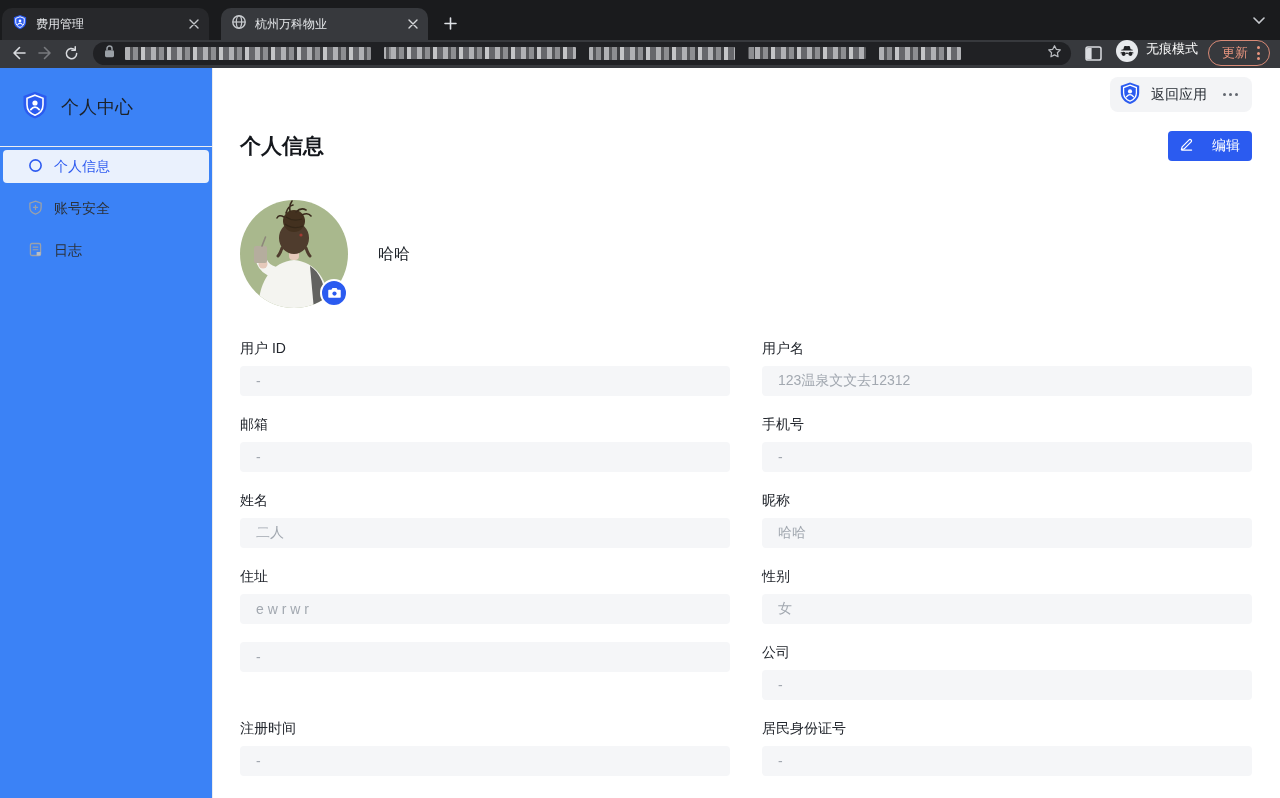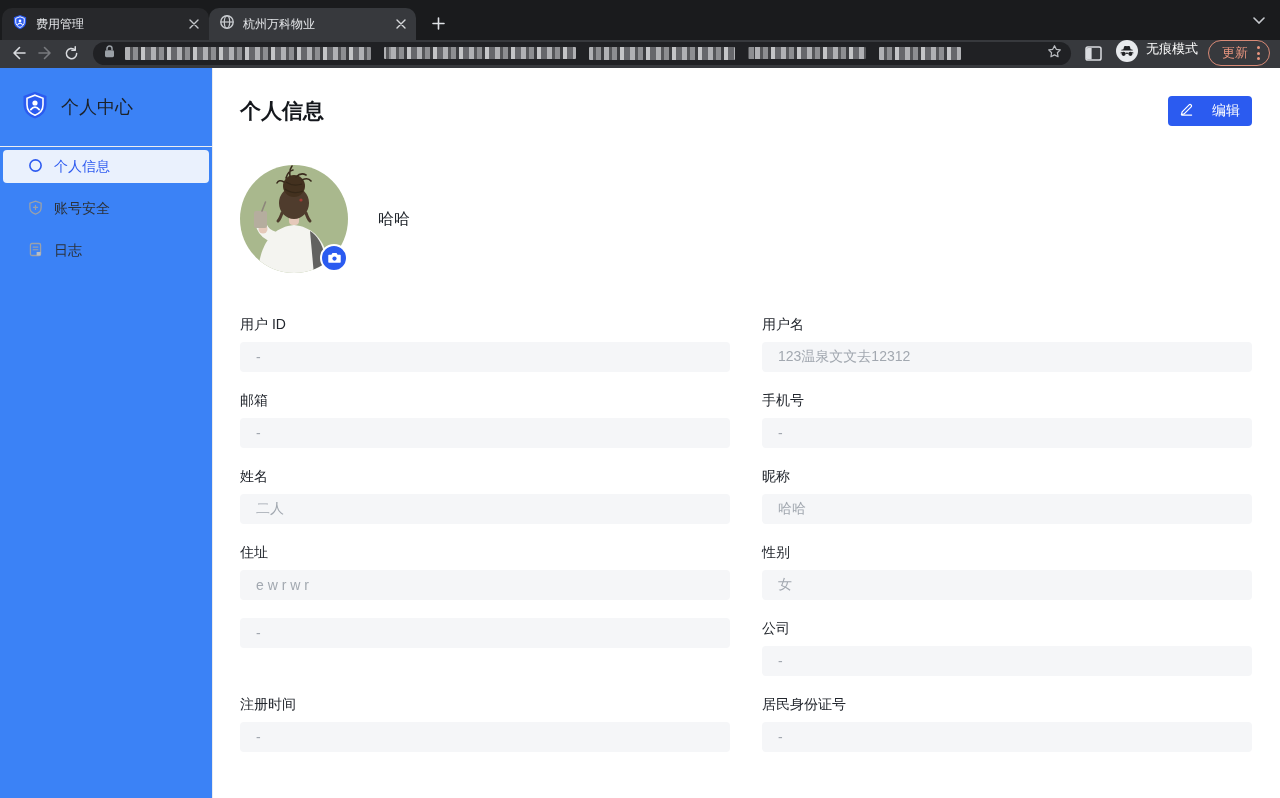--- a/index.html
+++ b/index.html
@@ -5,21 +5,21 @@
   * { margin:0; padding:0; box-sizing:border-box; }
   html,body { width:1280px; height:798px; overflow:hidden;
     font-family:"Liberation Sans","DejaVu Sans",sans-serif; background:#fff; }
 
   
   .tabstrip { height:40px; background:#1a1b1d; display:flex; align-items:flex-end;
     padding-left:2px; position:relative; }
   .tab { width:207px; height:32px; display:flex; align-items:center; gap:8px;
     padding:0 6px 0 10px; border-radius:10px 10px 0 0; cursor:pointer; }
   .tab.inactive { background:#27282b; }
-  .tab.active { background:#37393d; }
+  .tab.active { background:#37393d;margin-left:12px; }
   .tab-title { flex:1; font-size:12px; color:#e6e8eb; white-space:nowrap; overflow:hidden; }
   .tab-close { width:18px; height:18px; border-radius:50%; display:flex;
     align-items:center; justify-content:center; flex:0 0 auto; }
   .newtab-btn { width:28px; height:28px; margin:0 0 3px 8px; display:flex;
     align-items:center; justify-content:center; border-radius:50%; }
   .strip-chevron { position:absolute; right:10px; top:9px; width:22px; height:22px;
     display:flex; align-items:center; justify-content:center; }
 
   .toolbar { height:28px; background:#37393d; display:flex; align-items:center;
     padding:0 10px 2px 6px; }
@@ -70,21 +70,21 @@
     border-radius:4px; color:#fff; font-size:14px; display:flex; align-items:center;
     justify-content:center; gap:19px; cursor:pointer; padding:0 12px; }
 
   .avatar-row { margin-top:39px; display:flex; align-items:center; }
   .avatar-wrap { position:relative; width:108px; height:108px; flex:0 0 auto; }
   .camera-btn { position:absolute; right:0; bottom:1px; width:28px; height:28px;
     border-radius:50%; background:#2b5bf0; border:2.5px solid #fff; display:flex;
     align-items:center; justify-content:center; cursor:pointer; padding:0; }
   .profile-name { margin-left:30px; font-size:16px; color:#20252b; }
 
-  .form-grid { margin-top:41px; display:grid; grid-template-columns:1fr 1fr;
+  .form-grid { margin-top:30px; display:grid; grid-template-columns:1fr 1fr;
     column-gap:32px; row-gap:18px; }
   .field-label { font-size:14px; color:#22262d; line-height:20px; margin-bottom:8px; }
   .field-value { height:30px; background:#f5f6f8; border-radius:4px; display:flex;
     align-items:center; padding:0 16px; font-size:14px; color:#a2a8b0;
     overflow:hidden; white-space:nowrap; }
 </style>
 </head>
 <body>
 
 <div class="tabstrip">
@@ -239,20 +239,38 @@
               <rect x="9.2" y="10.6" width="4.2" height="3.8" fill="#b9bec5"></rect>
             </svg>
         </span>
         <span>日志</span>
       </div>
     </div>
   </div>
 
   <div class="content">
 
+    <div class="chip-row">
+      <div class="chip">
+        <span>
+          <svg width="24" height="24" viewBox="0 0 30 30">
+              <path d="M15 1.8 L26.5 6 V14.6 C26.5 21.6 21.7 26.6 15 28.6 C8.3 26.6 3.5 21.6 3.5 14.6 V6 Z" fill="#2b5bf0"></path>
+              <path d="M15 5.2 L23 8.2 V14.8 C23 19.9 19.6 23.6 15 25.2 C10.4 23.6 7 19.9 7 14.8 V8.2 Z" fill="none" stroke="#fff" stroke-width="1.6"></path>
+              <circle cx="15" cy="13" r="2.6" fill="#fff"></circle>
+              <path d="M10.8 19.6 c2.6 -3.4 5.8 -3.4 8.4 0" stroke="#fff" stroke-width="1.8" fill="none" stroke-linecap="round"></path>
+            </svg>
+        </span>
+        <span class="chip-label">返回应用</span>
+        <span class="hdots">
+            <i></i>
+            <i></i>
+            <i></i>
+          </span>
+      </div>
+    </div>
 
     <div class="title-row">
       <div class="page-title">个人信息</div>
       <button class="edit-btn">
         <span>
           <svg width="13" height="13" viewBox="0 0 14 14">
               <path d="M1.5 12.5 l.8 -3 L9.8 2 a1.4 1.4 0 0 1 2 0 l.2 .2 a1.4 1.4 0 0 1 0 2 L4.5 11.7 Z" fill="none" stroke="#fff" stroke-width="1.3" stroke-linejoin="round"></path>
               <path d="M2 13 h10.5" stroke="#fff" stroke-width="1.3" stroke-linecap="round"></path>
             </svg>
         </span>

